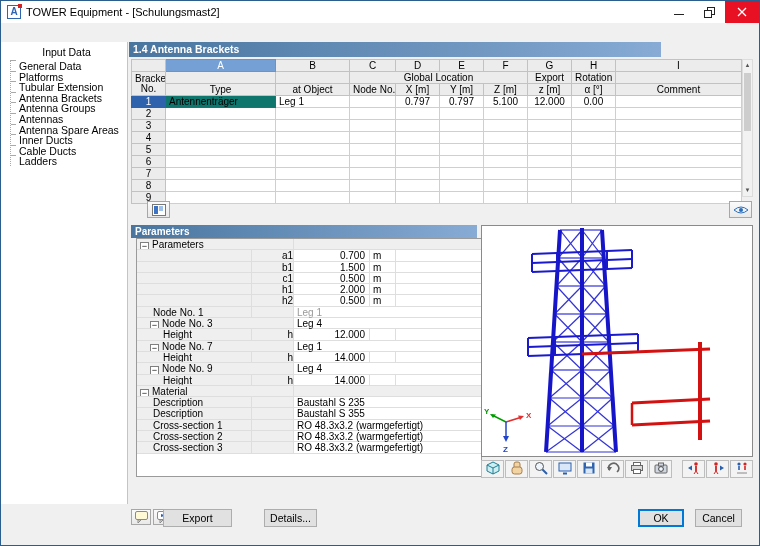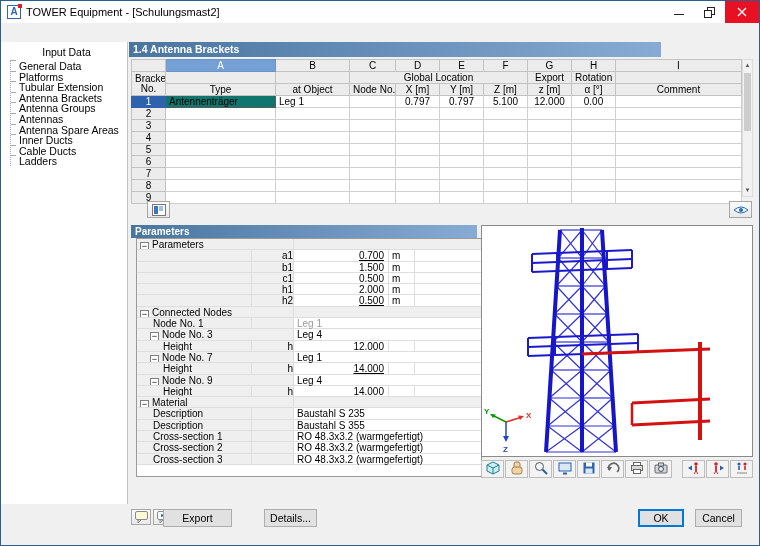--- a/index.html
+++ b/index.html
@@ -71,21 +71,21 @@
   .mini-btn.eye { left:728px; }
 
   
   .params-grid { position:absolute; left:135px; top:237px; width:346px; height:239px;
                  border:1px solid #9a9a9a; background:#fff; font-size:10px; overflow:hidden; }
   .prow { display:flex; height:11.3px; line-height:11px; border-bottom:1px solid #dedede; }
   .pcell { border-right:1px solid #dedede; white-space:nowrap; overflow:hidden; }
   .pcell.g { background:#efefef; }
   .plab { width:115px; }
   .psym { width:42px; padding-left:3px;text-align:right; }
-  .pval { width:95px; padding-left:0;text-decoration:underline; }
+  .pval { width:76px; padding-left:0; }
   .pval.num { text-align:right; padding-right:4px; }
   .punit { width:26px; padding-left:3px; }
   .prest { flex:1; border-right:none; }
   .labsym { width:157px; }
   .valwide { flex:1; padding-left:3px; border-right:none; }
   .valwide.g { background:#efefef; }
   .muted { color:#9a9a9a; }
   .lvl0 { padding-left:3px; }
   .lvl1 { padding-left:16px; }
   .lvl1g { padding-left:13px; }
@@ -415,24 +415,20 @@
         <div class="pcell pval num">2.000</div>
         <div class="pcell punit">m</div>
         <div class="pcell prest"></div>
       </div>
       <div class="prow">
         <div class="pcell plab g lvl1"></div>
         <div class="pcell psym g">h2</div>
         <div class="pcell pval num">0.500</div>
         <div class="pcell punit">m</div>
         <div class="pcell prest"></div>
-      </div>
-      <div class="prow">
-        <div class="pcell labsym g lvl0"><span class="cbox">−</span><span>Connected Nodes</span></div>
-        <div class="valwide g"></div>
       </div>
       <div class="prow">
         <div class="pcell plab g lvl1">Node No. 1</div>
         <div class="pcell psym g"></div>
         <div class="valwide muted">Leg 1</div>
       </div>
       <div class="prow">
         <div class="pcell labsym g lvl1g"><span class="cbox">−</span><span>Node No. 3</span></div>
         <div class="valwide">Leg 4</div>
       </div>

